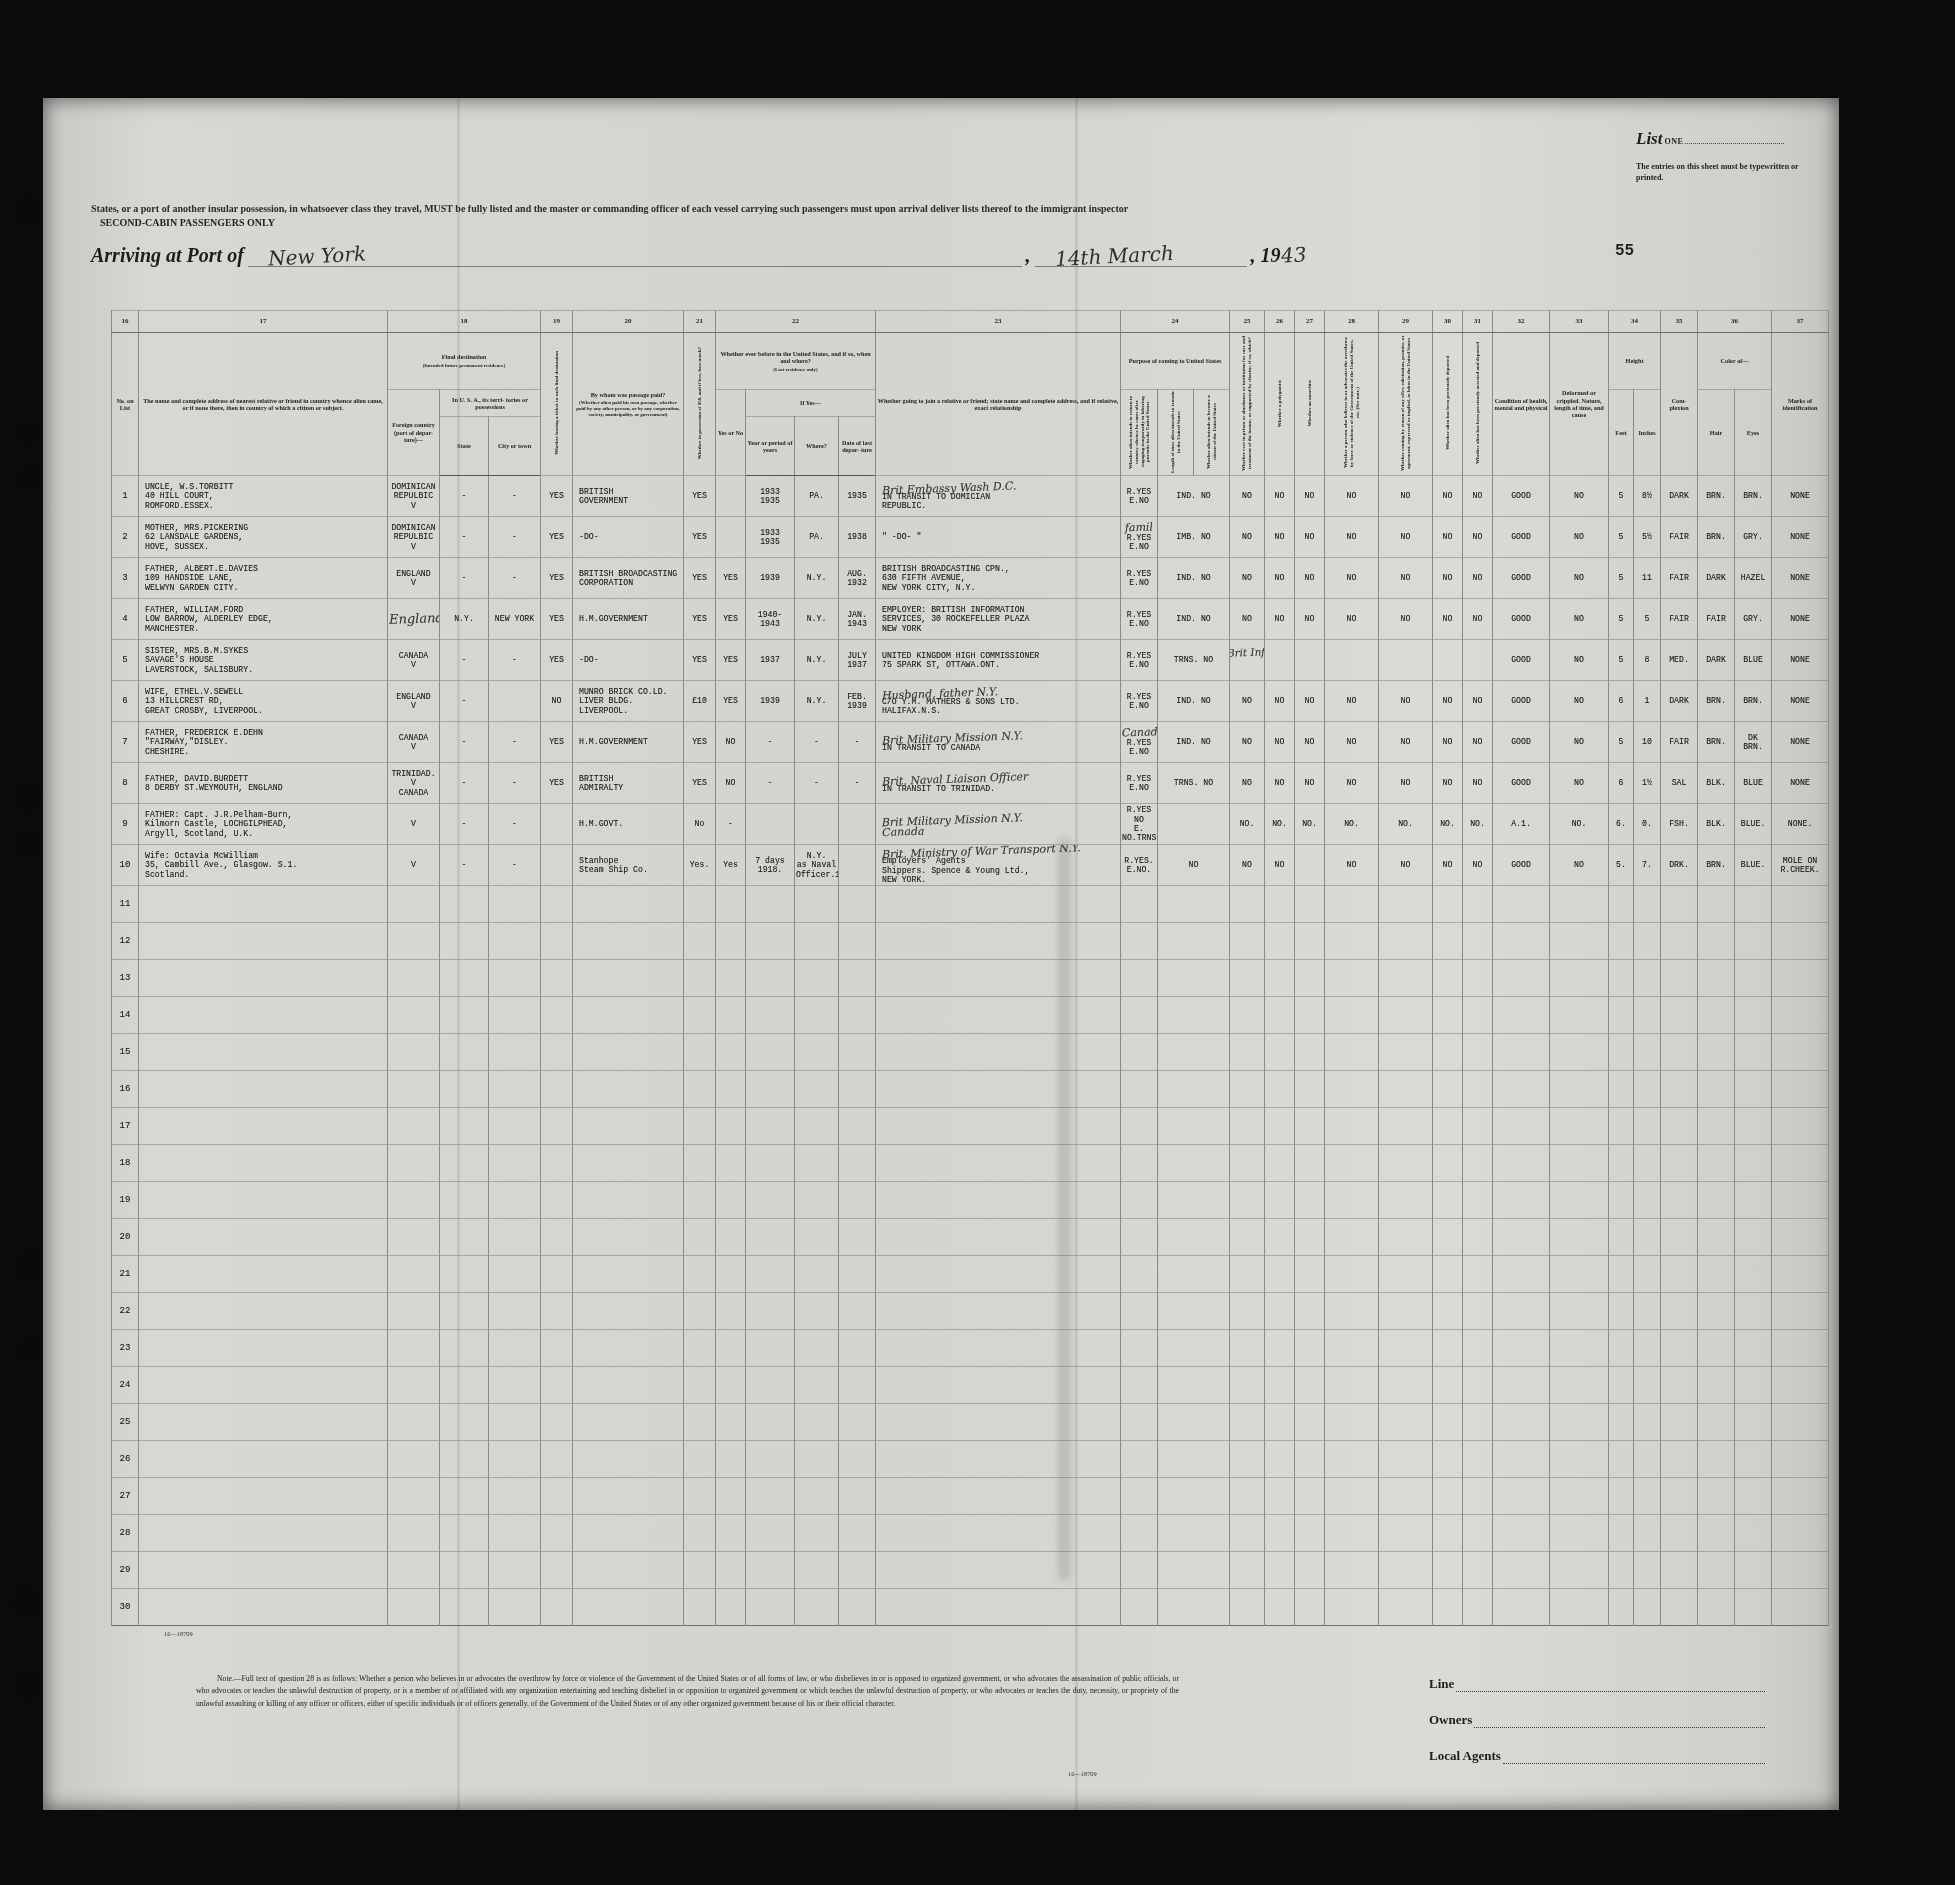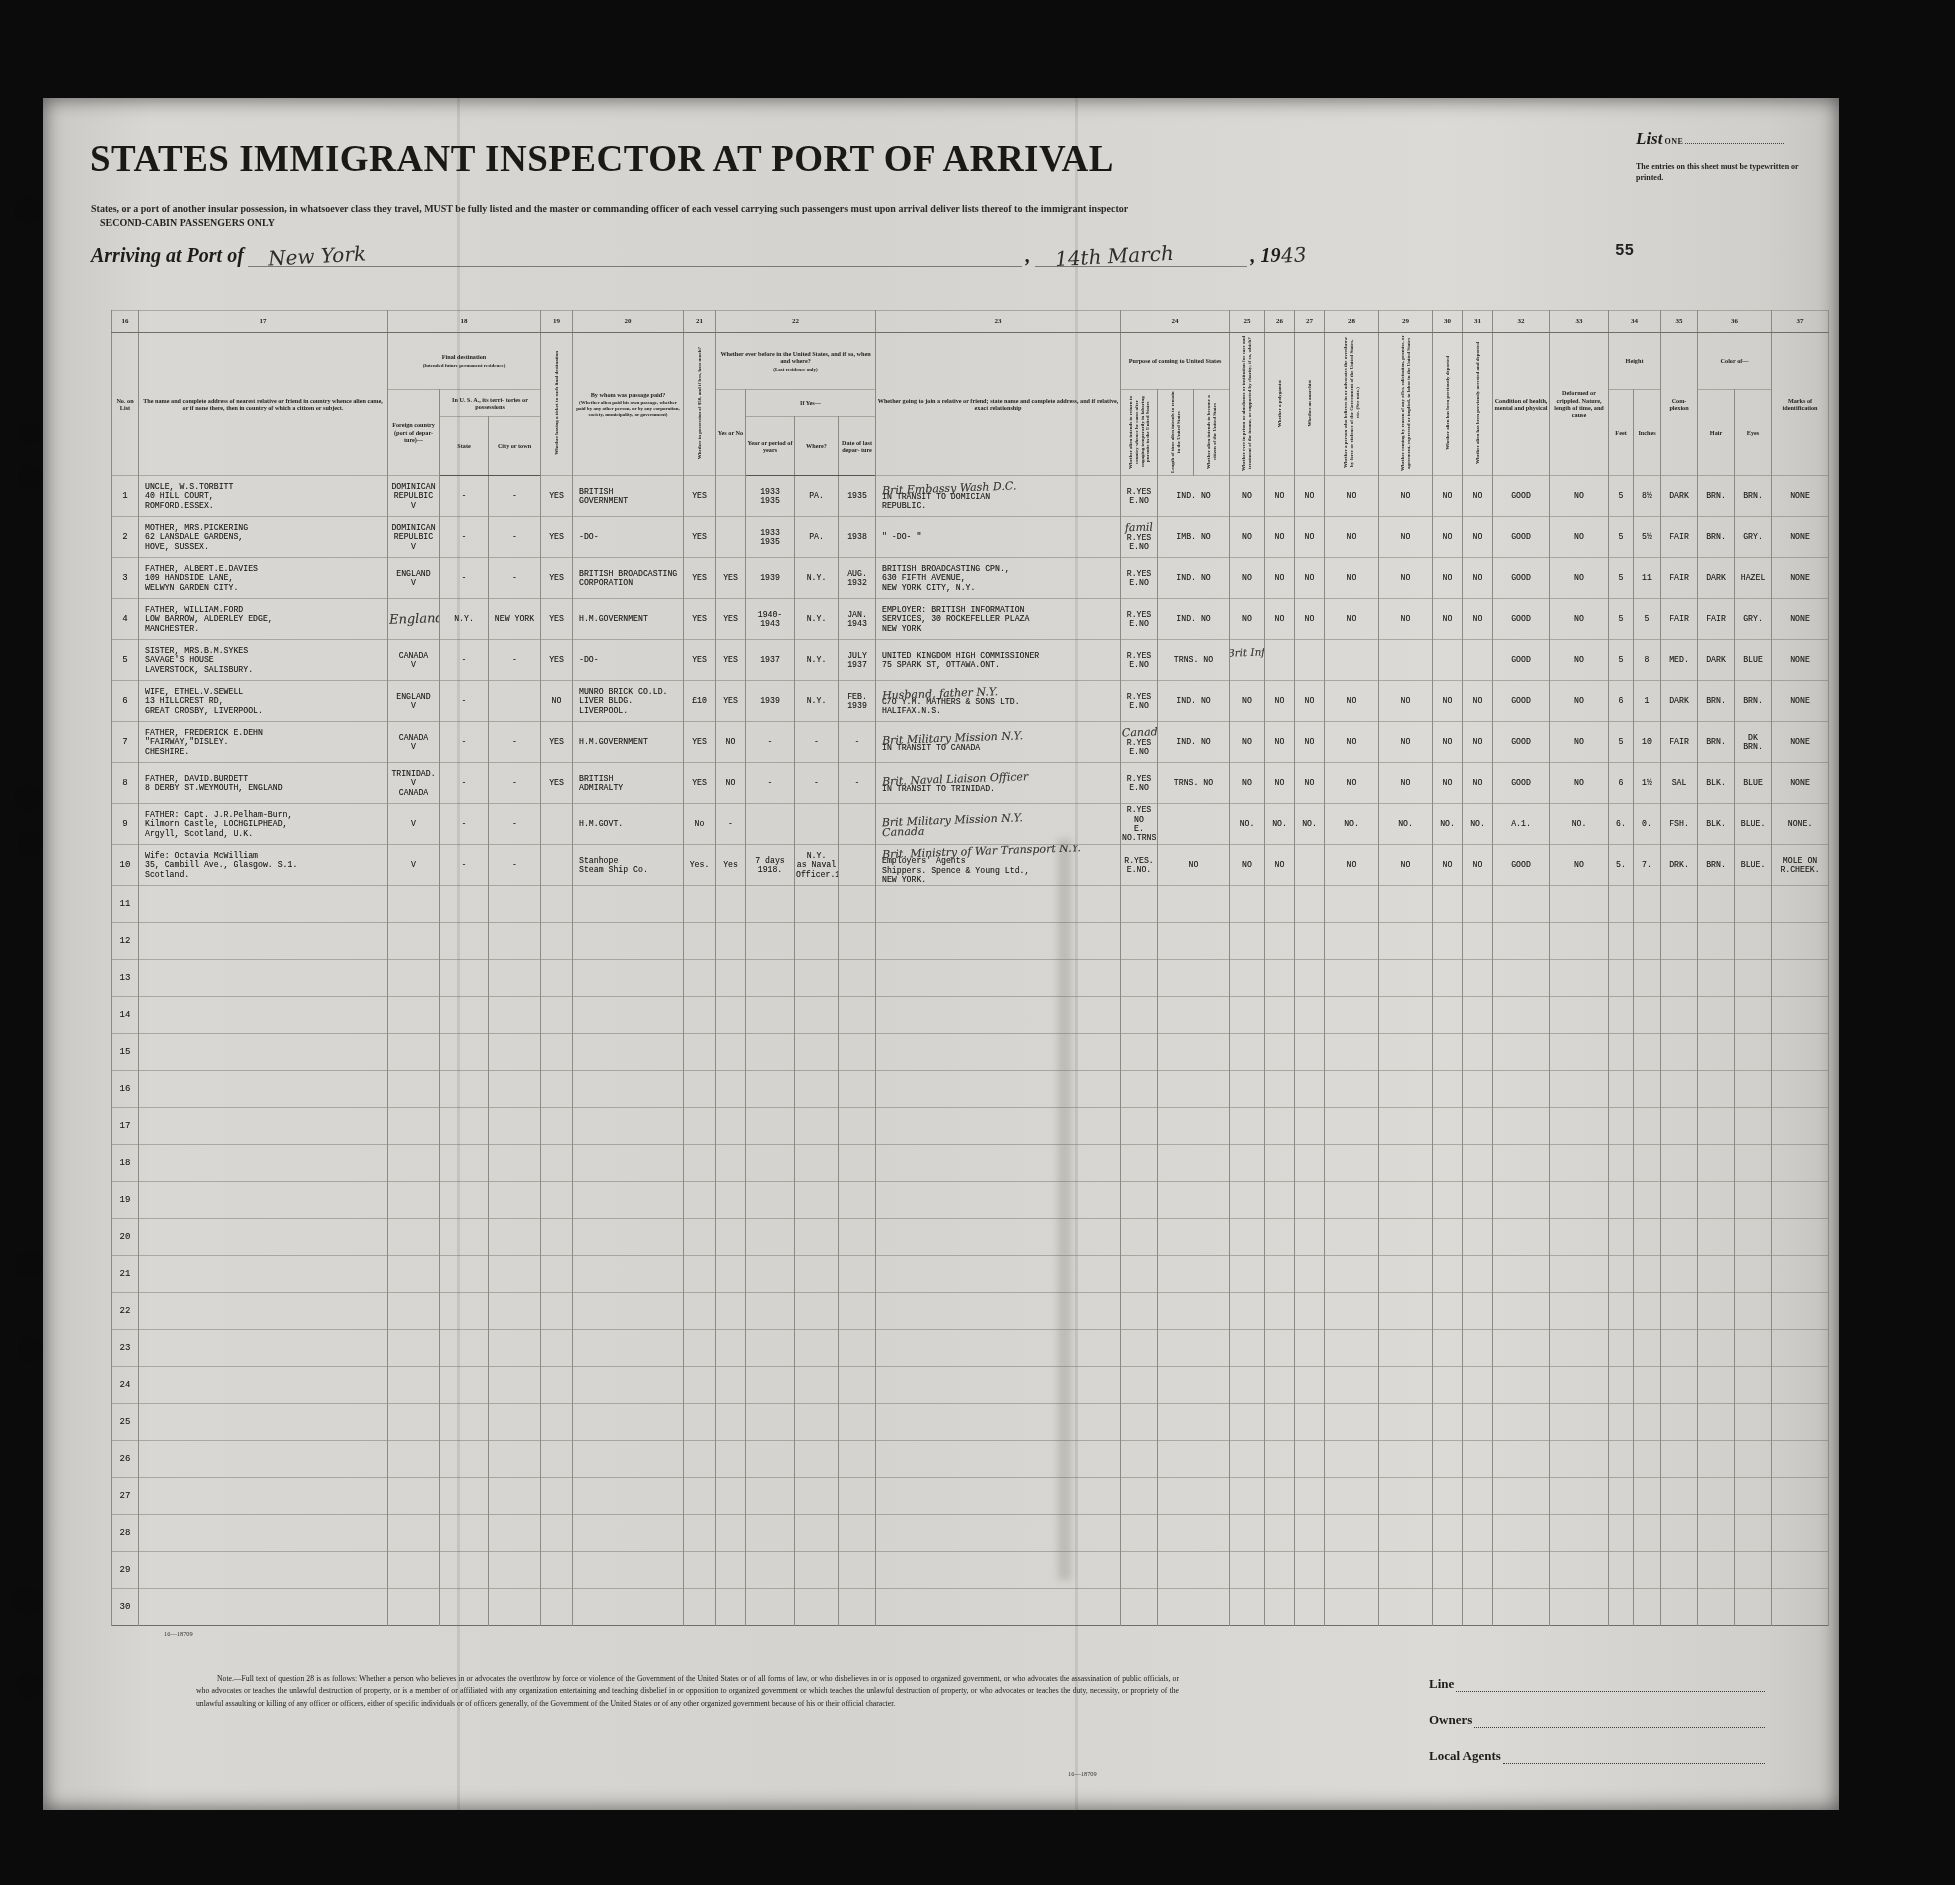--- a/index.html
+++ b/index.html
@@ -86,21 +86,20 @@
     <div class="crease" style="left:1032px"></div>
     <div class="smudge"></div>
 
     <div class="list-block">
       <span class="list-word">List</span>
       <span class="list-one">ONE</span>
       <span class="list-line"></span>
       <div class="typed-note">The entries on this sheet must be typewritten or printed.</div>
     </div>
 
-    <div class="form-title">STATES IMMIGRANT INSPECTOR AT PORT OF ARRIVAL</div>
     <div class="form-subtitle">States, or a port of another insular possession, in whatsoever class they travel, MUST be fully listed and the master or commanding officer of each vessel carrying such passengers must upon arrival deliver lists thereof to the immigrant inspector</div>
     <div class="class-note">SECOND-CABIN PASSENGERS ONLY</div>
 
     <div class="arrive-row">
       <span class="arrive-label">Arriving at Port of</span>
       <span class="blankline">
         <span class="hw-big">New York</span>
       </span>
       <span class="year-print">,</span>
       <span class="blankline short">

